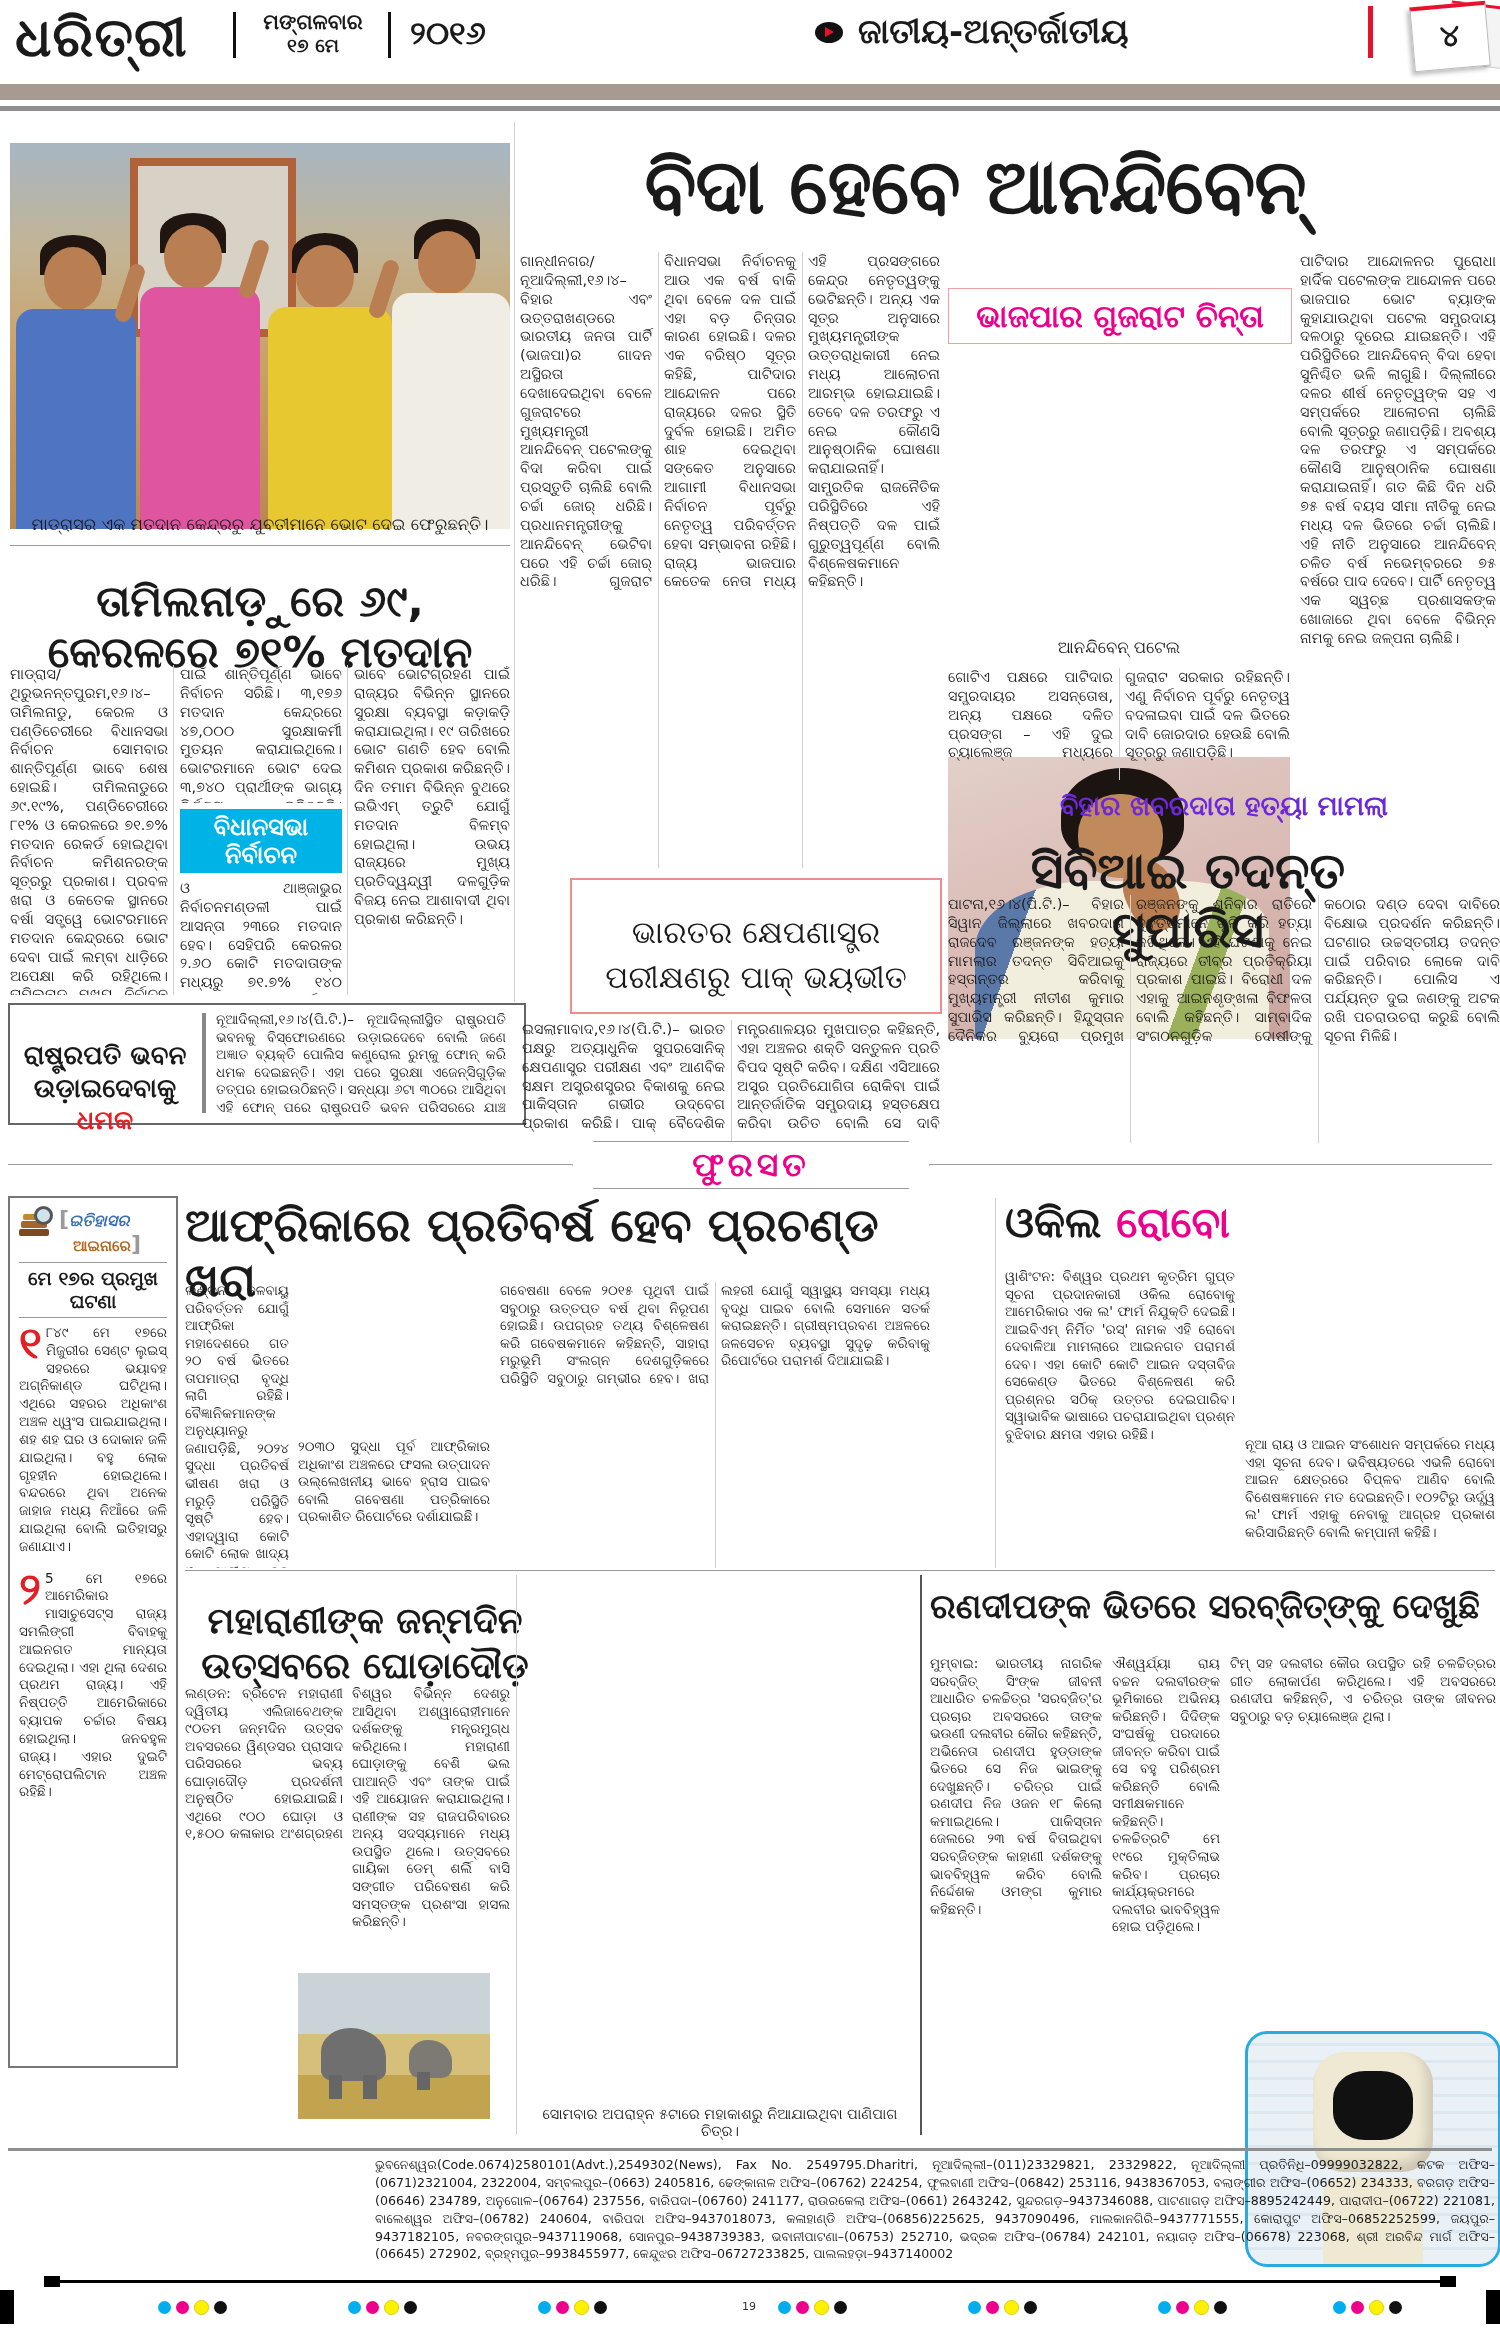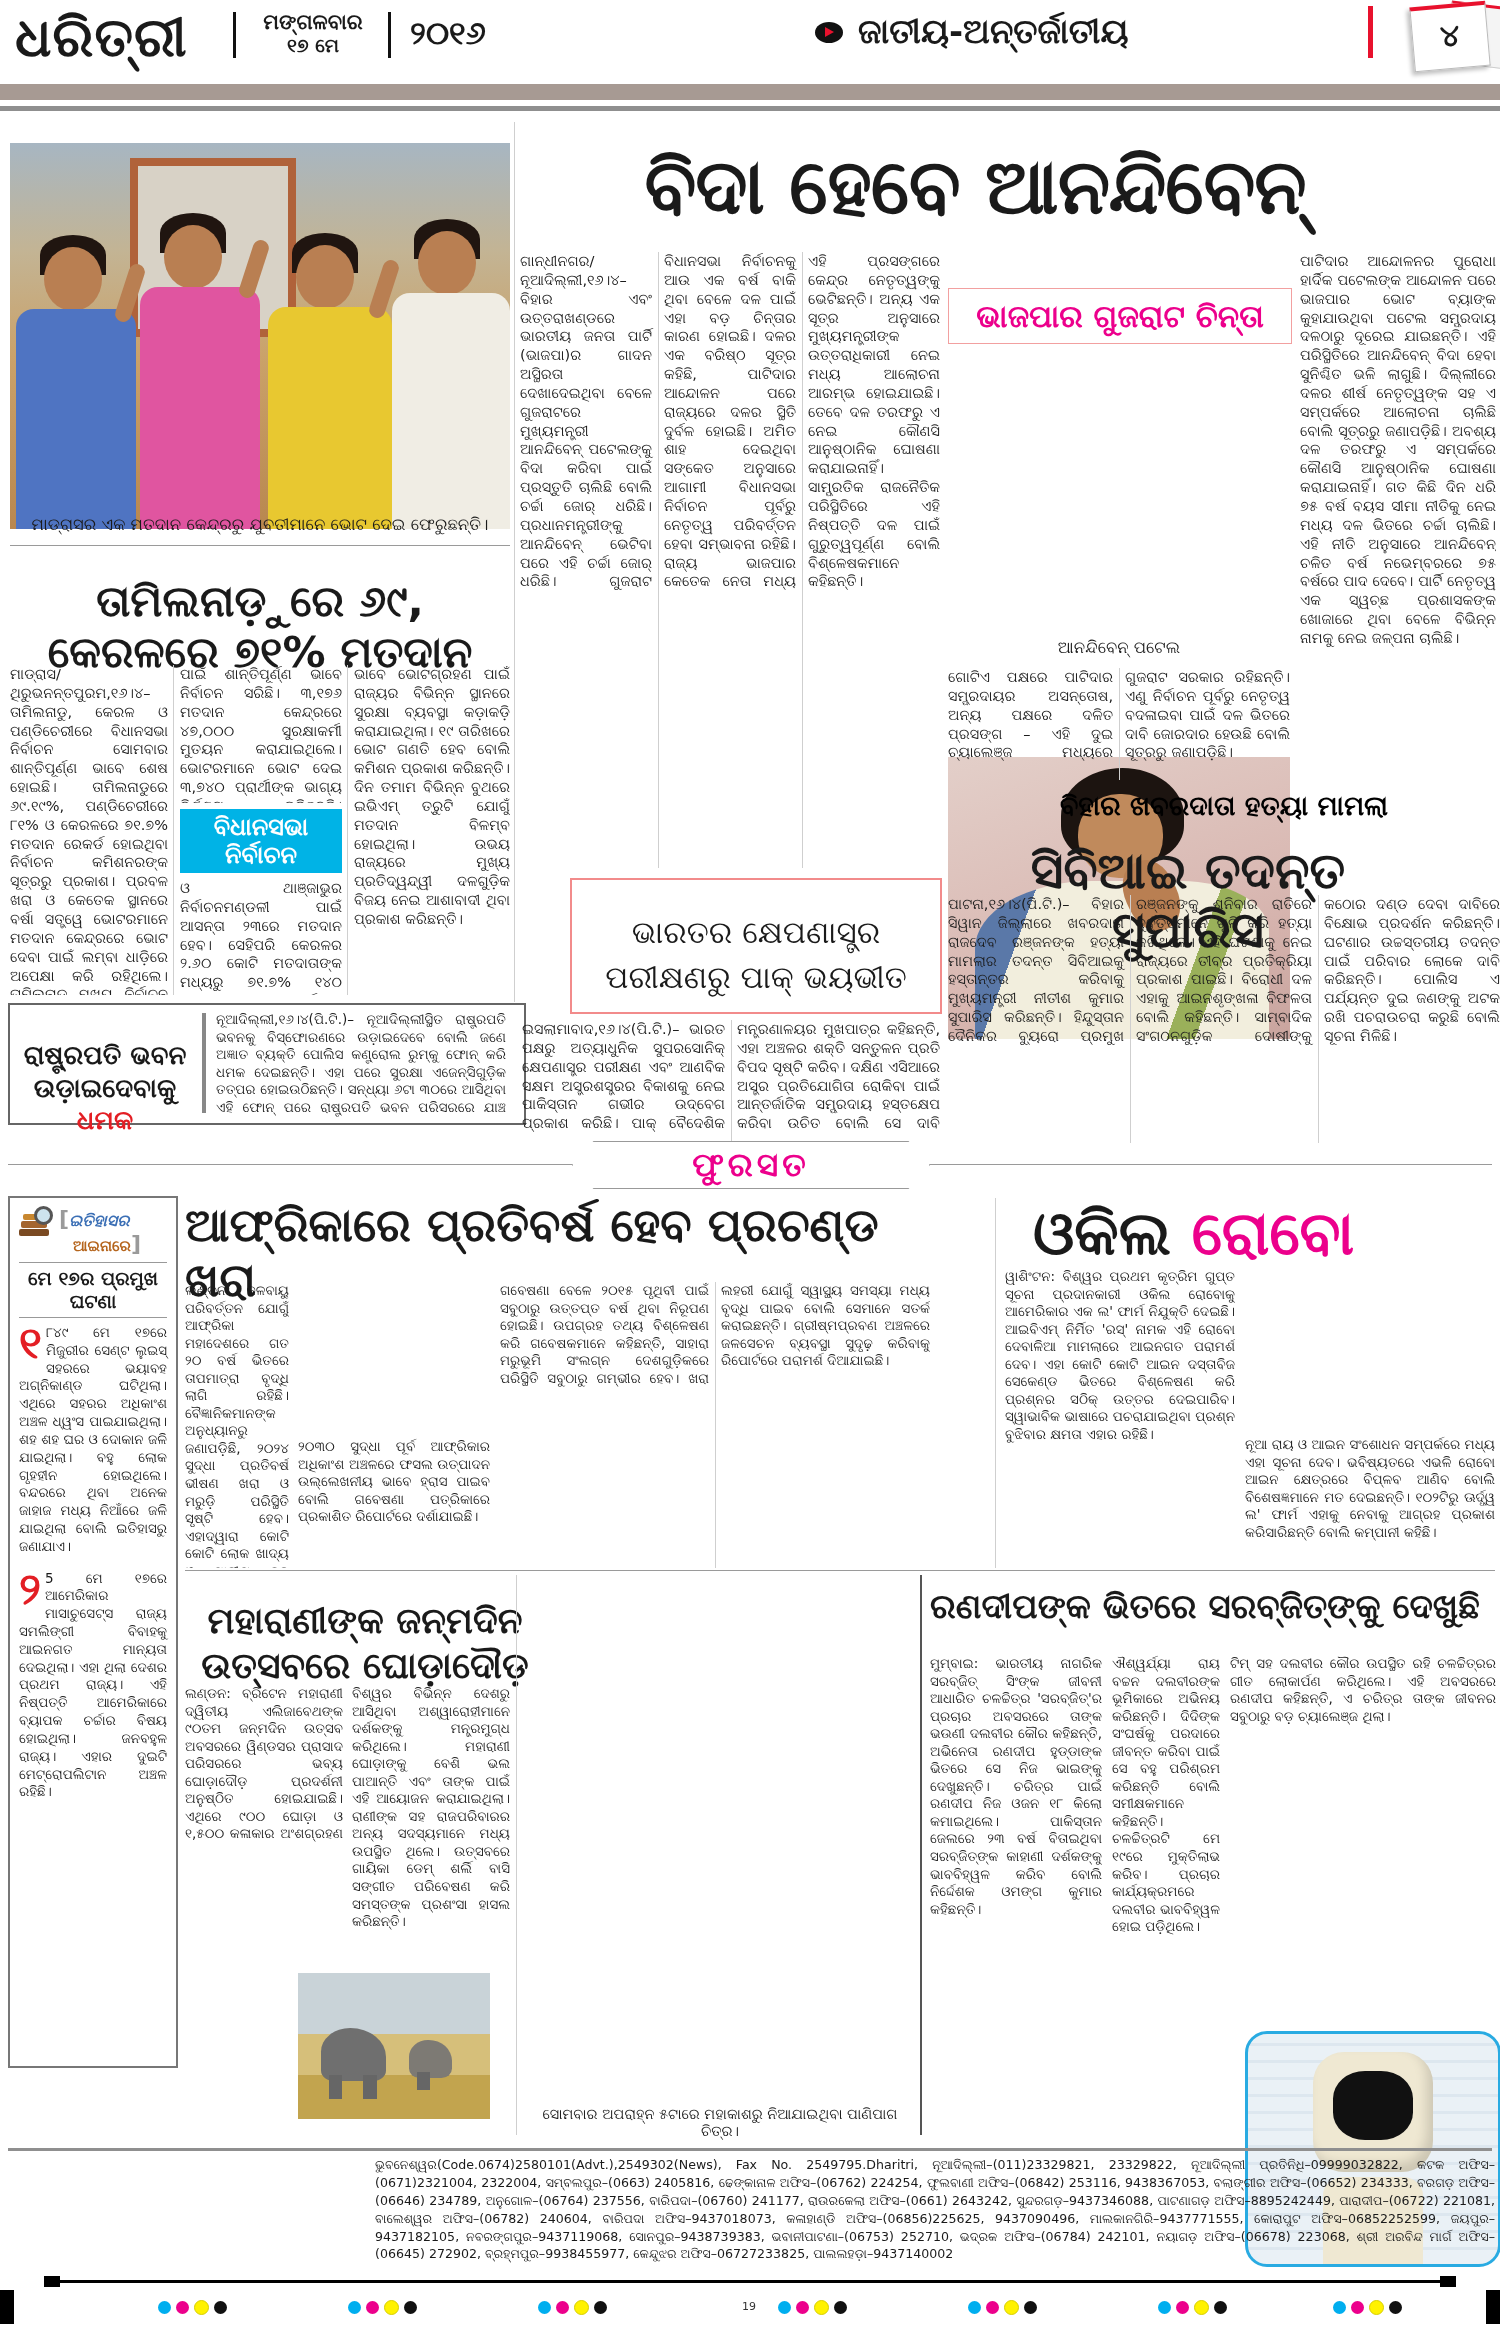--- a/index.html
+++ b/index.html
@@ -28,21 +28,21 @@
       transform:rotate(-5deg);box-shadow:-3px 3px 4px rgba(0,0,0,.25);text-align:center;}
   .corner .num{font-size:30px;font-weight:bold;line-height:56px;}
   .corner2{width:60px;height:58px;background:#f4f4f4;border:1px solid #ccc;border-top:3px solid #e8112d;transform:rotate(7deg);}
   .band1{left:0;top:84px;width:1500px;height:16px;background:#a79a93;}
   .band2{left:0;top:106px;width:1500px;height:5px;background:#8f8f8f;}
 
   
   .h-lead{font-size:76px;font-weight:bold;letter-spacing:-1px;}
   .h-sec{font-size:43px;font-weight:bold;}
   .caption{font-size:16.5px;text-align:center;}
-  .kicker-red{color:#000000;font-weight:bold;font-size:27px;text-align:center;}
+  .kicker-red{color:#6d28d9;font-weight:bold;font-size:27px;text-align:center;}
   .magenta{color:#ec008c;}
 
   
   .box-thin{border:2px solid #666;padding-left:12px;}
   .box-pink{border:1.5px solid #f2a0a0;}
   .badge-hex{background:#fff;border:1.5px solid #999;
      clip-path:polygon(6% 0,94% 0,100% 50%,94% 100%,6% 100%,0 50%);
      display:flex;align-items:center;justify-content:center;}
 
   
@@ -225,21 +225,21 @@
     <div class="pe-leg" style="left:16%;top:70%;"></div>
     <div class="pe-leg" style="left:34%;top:70%;"></div>
     <div class="pe-e2"></div>
     <div class="pe-leg" style="left:62%;top:68%;height:12%;"></div>
   </div>
   <div class="abs bodytxt" style="left:298px;top:1438px;width:192px;height:130px;font-size:13.5px;">୨୦୩୦ ସୁଦ୍ଧା ପୂର୍ବ ଆଫ୍ରିକାର ଅଧିକାଂଶ ଅଞ୍ଚଳରେ ଫସଲ ଉତ୍ପାଦନ ଉଲ୍ଲେଖନୀୟ ଭାବେ ହ୍ରାସ ପାଇବ ବୋଲି ଗବେଷଣା ପତ୍ରିକାରେ ପ୍ରକାଶିତ ରିପୋର୍ଟରେ ଦର୍ଶାଯାଇଛି।</div>
   <div class="abs bodytxt cols2" style="left:500px;top:1282px;width:430px;height:286px;font-size:13.5px;">ଗବେଷଣା ବେଳେ ୨୦୧୫ ପୃଥିବୀ ପାଇଁ ସବୁଠାରୁ ଉତ୍ତପ୍ତ ବର୍ଷ ଥିବା ନିରୂପଣ ହୋଇଛି। ଉପଗ୍ରହ ତଥ୍ୟ ବିଶ୍ଳେଷଣ କରି ଗବେଷକମାନେ କହିଛନ୍ତି, ସାହାରା ମରୁଭୂମି ସଂଲଗ୍ନ ଦେଶଗୁଡ଼ିକରେ ପରିସ୍ଥିତି ସବୁଠାରୁ ଗମ୍ଭୀର ହେବ। ଖରା ଲହରୀ ଯୋଗୁଁ ସ୍ୱାସ୍ଥ୍ୟ ସମସ୍ୟା ମଧ୍ୟ ବୃଦ୍ଧି ପାଇବ ବୋଲି ସେମାନେ ସତର୍କ କରାଇଛନ୍ତି। ଗ୍ରୀଷ୍ମପ୍ରବଣ ଅଞ୍ଚଳରେ ଜଳସେଚନ ବ୍ୟବସ୍ଥା ସୁଦୃଢ଼ କରିବାକୁ ରିପୋର୍ଟରେ ପରାମର୍ଶ ଦିଆଯାଇଛି।</div>
   <div class="abs bodytxt" style="left:185px;top:1282px;width:0;height:0;"></div>
   <div class="abs rule-v" style="left:995px;top:1198px;height:370px;"></div>
 
-  <div class="abs" style="left:1005px;top:1198px;font-size:60px;font-weight:bold;margin-left:28px;">
+  <div class="abs" style="left:1005px;top:1198px;font-size:42px;font-weight:bold;">
     <span>ଓକିଲ </span><span class="magenta">ରୋବୋ</span>
   </div>
   <div class="abs ph ph-robot" style="left:1245px;top:1196px;width:250px;height:230px;border:3px solid #29abe2;border-radius:22px;">
     <div class="pr-head"></div>
     <div class="pr-visor"></div>
     <div class="pr-body"></div>
   </div>
   <div class="abs bodytxt" style="left:1005px;top:1268px;width:230px;height:300px;font-size:13.5px;">ୱାଶିଂଟନ: ବିଶ୍ୱର ପ୍ରଥମ କୃତ୍ରିମ ଗୁପ୍ତ ସୂଚନା ପ୍ରଦାନକାରୀ ଓକିଲ ରୋବୋକୁ ଆମେରିକାର ଏକ ଲ' ଫାର୍ମ ନିଯୁକ୍ତି ଦେଇଛି। ଆଇବିଏମ୍ ନିର୍ମିତ 'ରସ୍' ନାମକ ଏହି ରୋବୋ ଦେବାଳିଆ ମାମଲାରେ ଆଇନଗତ ପରାମର୍ଶ ଦେବ। ଏହା କୋଟି କୋଟି ଆଇନ ଦସ୍ତାବିଜ ସେକେଣ୍ଡ ଭିତରେ ବିଶ୍ଳେଷଣ କରି ପ୍ରଶ୍ନର ସଠିକ୍ ଉତ୍ତର ଦେଇପାରିବ। ସ୍ୱାଭାବିକ ଭାଷାରେ ପଚରାଯାଇଥିବା ପ୍ରଶ୍ନ ବୁଝିବାର କ୍ଷମତା ଏହାର ରହିଛି।</div>
   <div class="abs bodytxt" style="left:1245px;top:1436px;width:250px;height:132px;font-size:13.5px;">ନୂଆ ରାୟ ଓ ଆଇନ ସଂଶୋଧନ ସମ୍ପର୍କରେ ମଧ୍ୟ ଏହା ସୂଚନା ଦେବ। ଭବିଷ୍ୟତରେ ଏଭଳି ରୋବୋ ଆଇନ କ୍ଷେତ୍ରରେ ବିପ୍ଳବ ଆଣିବ ବୋଲି ବିଶେଷଜ୍ଞମାନେ ମତ ଦେଇଛନ୍ତି। ୧୦୨ଟିରୁ ଊର୍ଦ୍ଧ୍ୱ ଲ' ଫାର୍ମ ଏହାକୁ ନେବାକୁ ଆଗ୍ରହ ପ୍ରକାଶ କରିସାରିଛନ୍ତି ବୋଲି କମ୍ପାନୀ କହିଛି।</div>
 

